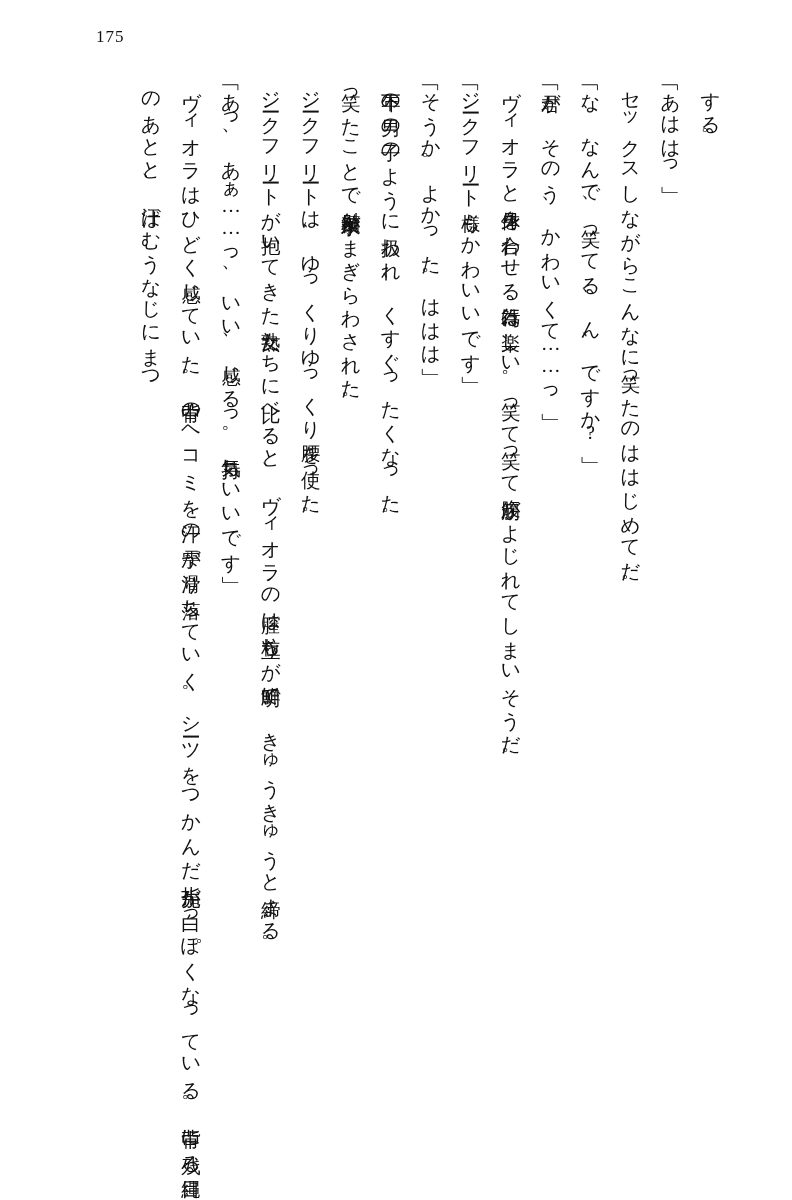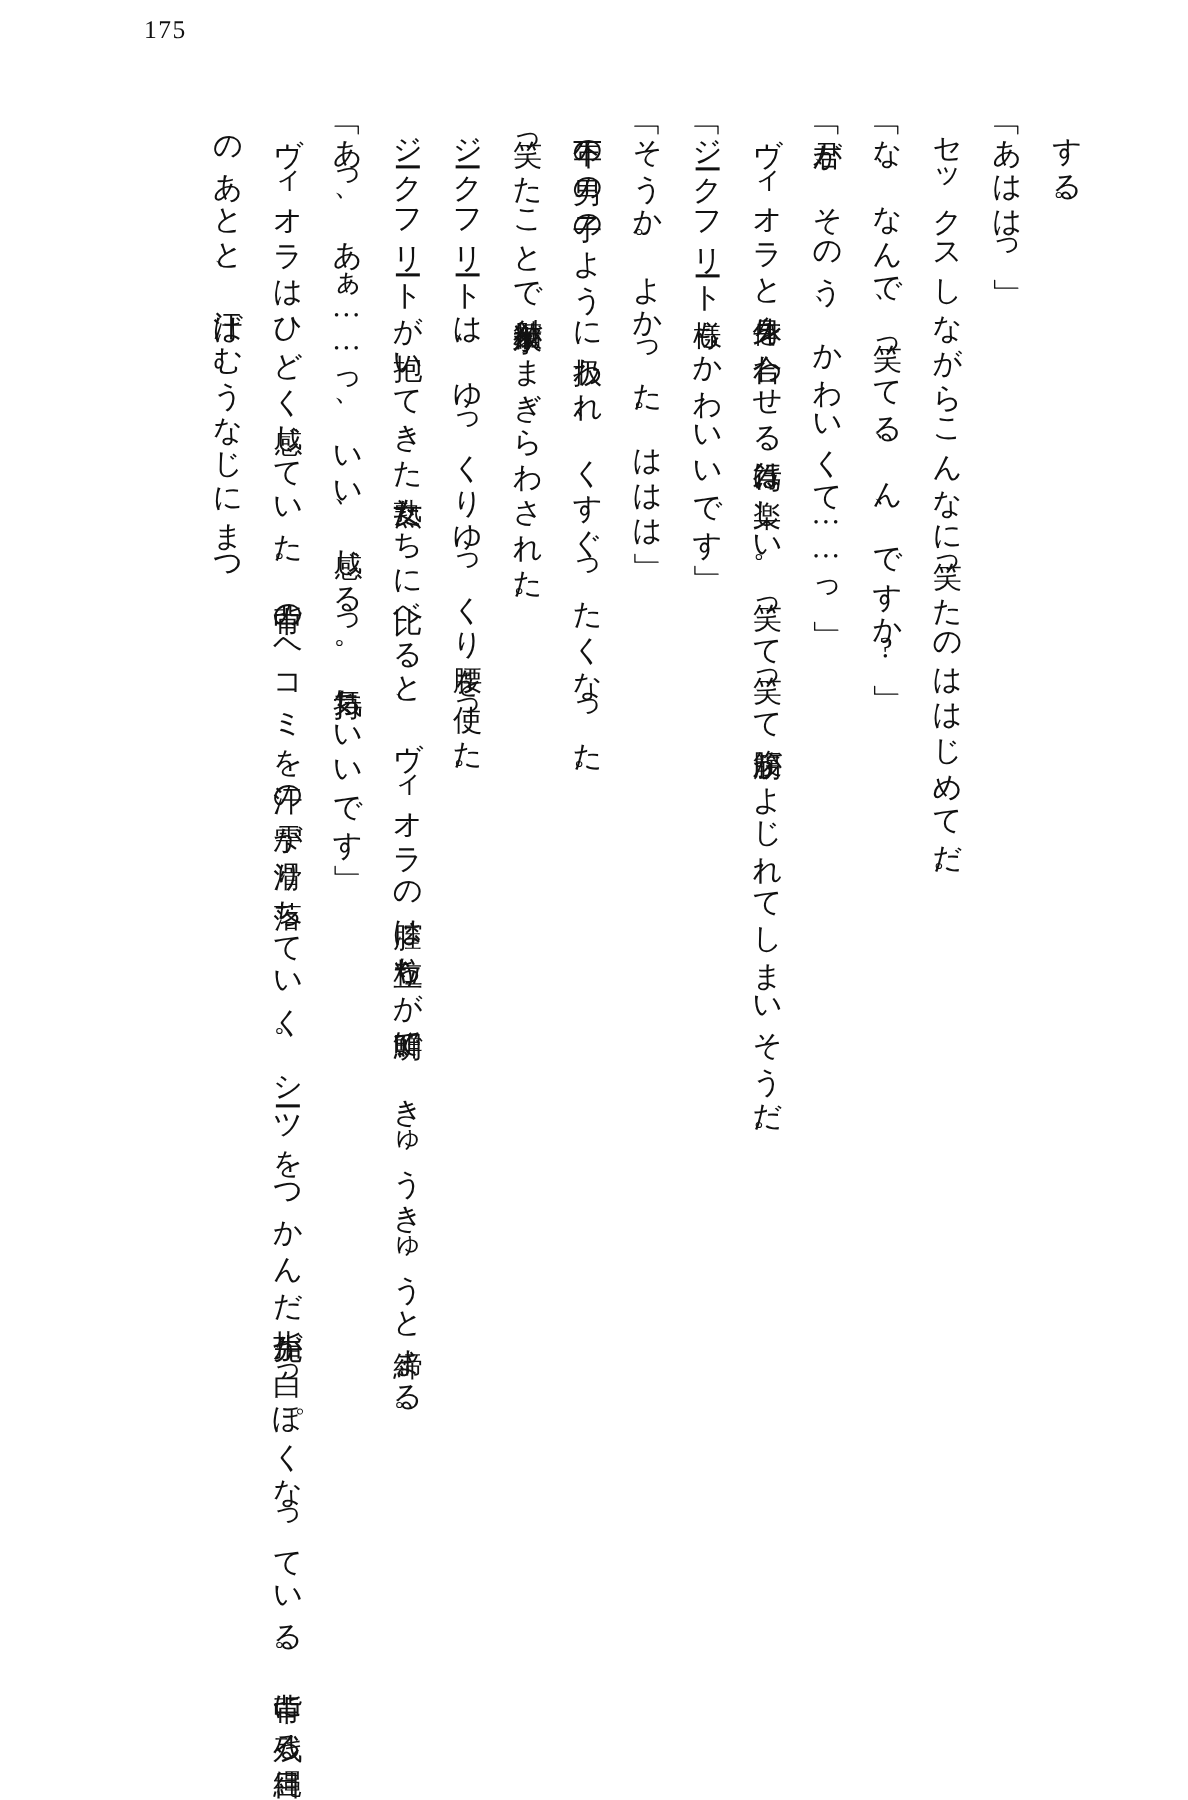--- a/index.html
+++ b/index.html
@@ -11,21 +11,21 @@
     position: relative;
     width: 792px;
     height: 1200px;
     background: #ffffff;
     overflow: hidden;
     font-family: "Liberation Serif", "DejaVu Serif", serif;
     color: #1a1a1a;
   }
   .page-number {
     position: absolute;
-    top: 10px;
+    top: 27px;
     left: 96px;
     font-size: 17px;
     letter-spacing: 1px;
     color: #111111;
     font-family: "Liberation Serif", "DejaVu Serif", serif;
   }
   .body-text {
     position: absolute;
     top: 78px;
     right: 62px;

